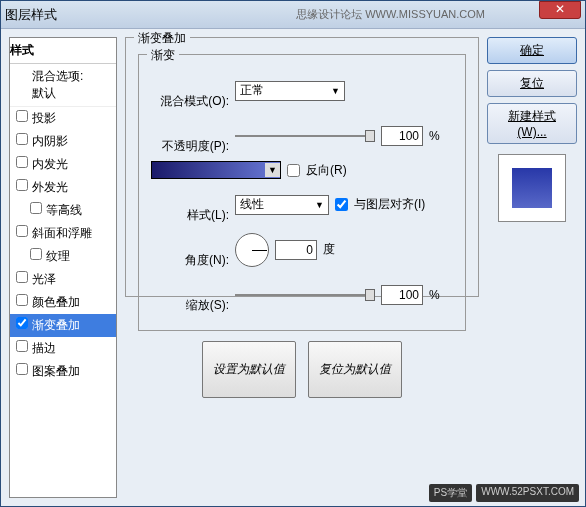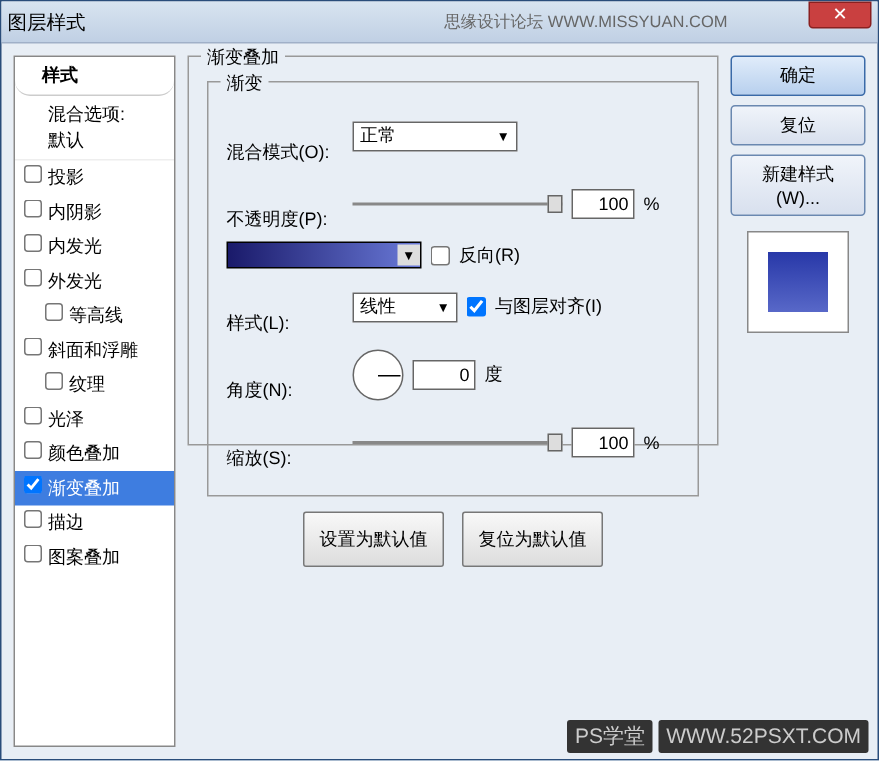--- a/index.html
+++ b/index.html
@@ -4,49 +4,49 @@
 <style>
 * { box-sizing: border-box; margin: 0; padding: 0; font-family: "Microsoft YaHei", SimSun, sans-serif; font-size: 12px; }
 body { background: #b8c8dc; }
 .window { width: 586px; height: 507px; background: #e8eef5; border: 1px solid #2a4d7a; position: relative; }
 .titlebar { height: 28px; background: linear-gradient(#d8e4f0, #c0d0e4); border-bottom: 1px solid #a0b0c8; display: flex; align-items: center; padding: 0 4px; position: relative; }
 .titlebar-text { font-size: 13px; color: #000; }
 .titlebar-right { position: absolute; right: 100px; top: 6px; color: #666; font-size: 11px; }
 .close-btn { position: absolute; right: 4px; top: 0; width: 42px; height: 18px; background: #c94040; border: 1px solid #8a2020; border-radius: 0 0 3px 3px; color: #fff; text-align: center; line-height: 14px; cursor: pointer; }
 .content { display: flex; padding: 8px; height: calc(100% - 28px); gap: 8px; }
 .styles-panel { width: 108px; border: 1px solid #888; background: #fff; padding: 0; }
-.styles-header { padding: 4px 18px; border-bottom: 1px solid #ccc; font-weight: bold; border-radius: 10px; }
+.styles-header { padding: 4px 0; border-bottom: 1px solid #ccc; font-weight: bold; }
 .styles-subheader { padding: 4px 22px; border-bottom: 1px solid #eee; }
 .style-item { padding: 3px 6px; display: flex; gap: 4px; cursor: pointer; }
 .style-item.indent { padding-left: 20px; }
 .style-item.selected { background: #3e7de0; color: #fff; }
 .style-item input[type=checkbox] { width: 12px; height: 12px; }
 .main-panel { flex: 1; position: relative; }
 .fieldset { border: 1px solid #999; padding: 10px 12px; margin-bottom: 8px; position: relative; }
 .fieldset-label { position: absolute; top: -8px; left: 8px; background: #e8eef5; padding: 0 4px; }
 .row { display: flex; align-items: center; margin: 6px 0; gap: 6px; }
-.row-label { width: 78px; text-align: left; margin-top: 22px; }
+.row-label { width: 78px; text-align: right; margin-top: 22px; }
 .select { background: #fff; border: 1px solid #666; padding: 1px 4px; height: 20px; display: inline-flex; align-items: center; justify-content: space-between; cursor: pointer; }
 .dropdown-arrow { font-size: 9px; margin-left: 4px; }
 .slider { flex: 1; height: 16px; position: relative; max-width: 140px; }
 .slider-track { position: absolute; top: 7px; left: 0; right: 0; height: 2px; background: #888; }
 .slider-thumb { position: absolute; top: 2px; width: 10px; height: 12px; background: #ddd; border: 1px solid #666; }
 .num-input { width: 42px; height: 20px; border: 1px solid #666; background: #fff; padding: 0 3px; text-align: right; }
 .gradient-bar { width: 130px; height: 18px; border: 1px solid #000; background: linear-gradient(90deg, #1a1a6a 0%, #6a7ad8 100%); cursor: pointer; display: flex; justify-content: flex-end; align-items: center; }
 .angle-circle { width: 34px; height: 34px; border: 1px solid #666; border-radius: 50%; position: relative; background: #fff; }
 .angle-line { position: absolute; top: 50%; left: 50%; width: 15px; height: 1px; background: #000; transform-origin: left; }
-.btn { background: linear-gradient(#f8f8f8, #ddd); border: 1px solid #777; padding: 9px 10px; cursor: pointer; border-radius: 2px; }
+.btn { background: linear-gradient(#f8f8f8, #ddd); border: 1px solid #777; padding: 19px 10px; cursor: pointer; border-radius: 2px; font-style: italic; }
 .right-panel { width: 90px; display: flex; flex-direction: column; gap: 6px; }
-.right-btn { background: linear-gradient(#f0f4fa, #d8e0ee); border: 1px solid #6a88b0; padding: 4px 20px; text-align: center; cursor: pointer; border-radius: 3px; font-size: 12px; }
+.right-btn { background: linear-gradient(#f0f4fa, #d8e0ee); border: 1px solid #6a88b0; padding: 4px 20px; text-align: center; cursor: pointer; border-radius: 3px; font-size: 12px; text-decoration: underline; }
 .right-btn.primary { background: linear-gradient(#e0ecfa, #b8d0ee); border: 1px solid #3a6aa8; }
 .preview-check { display: flex; align-items: center; gap: 4px; padding: 2px; }
 .preview-box { width: 68px; height: 68px; border: 1px solid #888; background: #fff; display: flex; align-items: center; justify-content: center; margin: 4px auto; }
 .preview-swatch { width: 40px; height: 40px; background: linear-gradient(#2838a8, #5868c8); }
 .watermark { position: absolute; bottom: 4px; right: 6px; display: flex; gap: 4px; }
-.wm { background: #333; color: #ccc; font-size: 14px; padding: 2px 5px; border-radius: 2px; }
+.wm { background: #333; color: #ccc; font-size: 10px; padding: 2px 5px; border-radius: 2px; }
 </style>
 </head>
 <body>
 
 <div class="window">
   <div class="titlebar">
     <span class="titlebar-text">图层样式</span>
     <span class="titlebar-right">思缘设计论坛  WWW.MISSYUAN.COM</span>
     <div class="close-btn">✕</div>
   </div>
@@ -134,21 +134,21 @@
           <div class="row">
             <div class="gradient-bar">
                 <span class="dropdown-arrow" style="background:#ddd;padding:2px 3px;">▼</span>
               </div>
             <input type="checkbox" style="">
             <span>反向(R)</span>
           </div>
 
           <div class="row">
             <span class="row-label">样式(L):</span>
-            <div class="select" style="width:70px;">
+            <div class="select" style="width:94px;">
               <span>线性</span>
                 <span class="dropdown-arrow">▼</span>
             </div>
             <input type="checkbox" checked="" style="">
             <span>与图层对齐(I)</span>
           </div>
 
           <div class="row">
             <span class="row-label">角度(N):</span>
             <div class="angle-circle">

